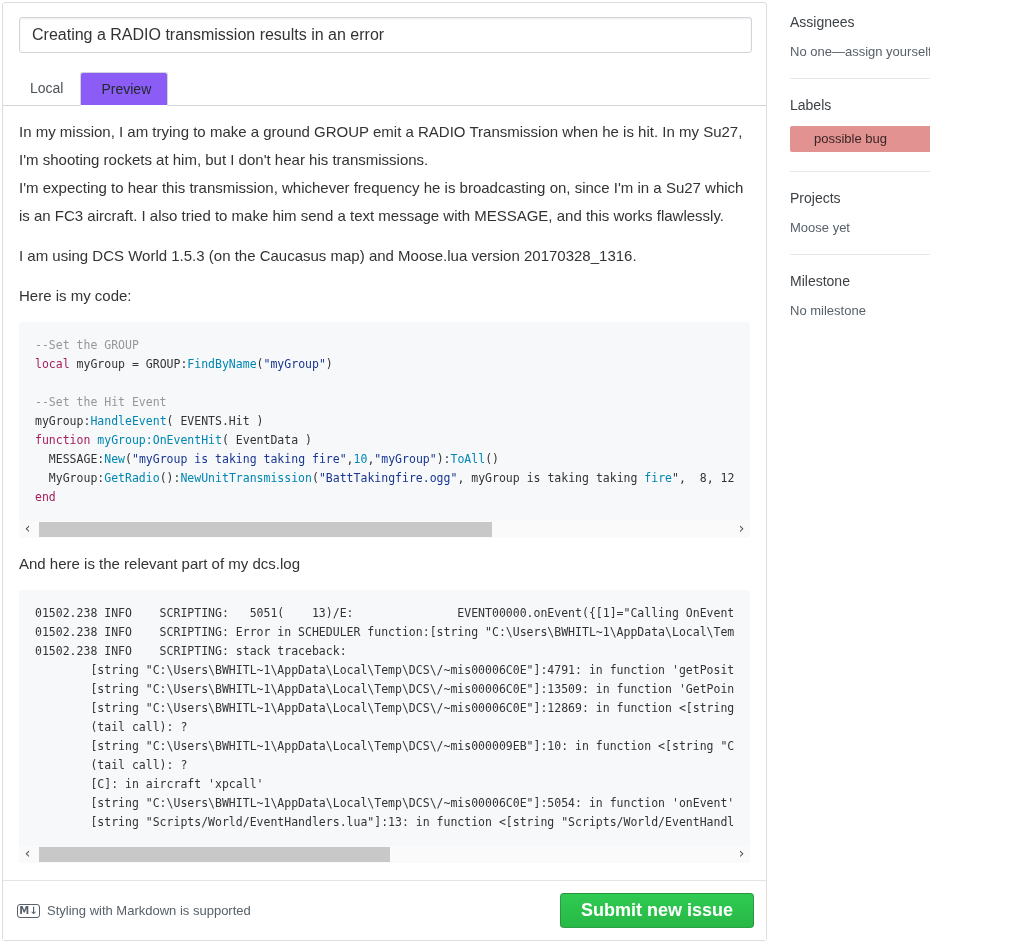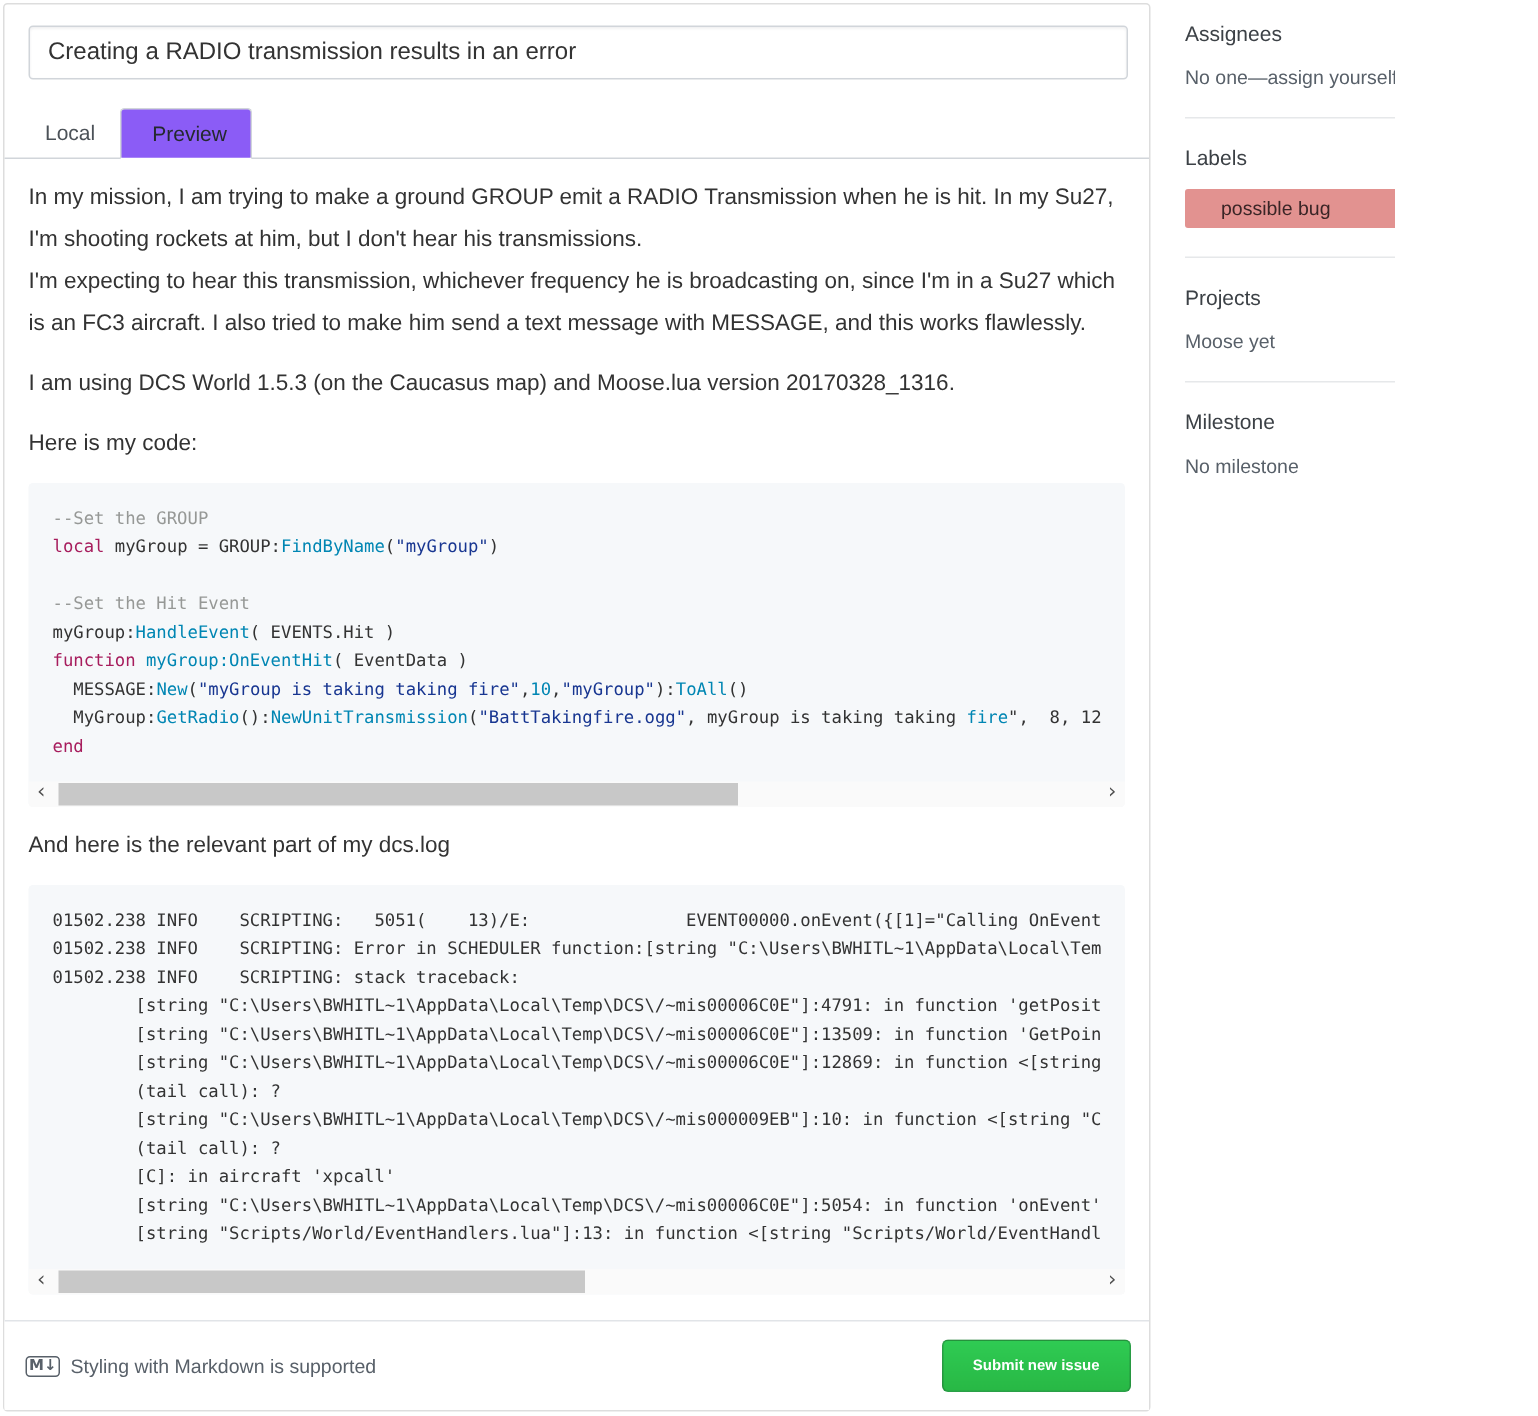--- a/index.html
+++ b/index.html
@@ -79,21 +79,21 @@
     display: inline-flex; align-items: center; justify-content: center;
     width: 23px; height: 14px; margin-right: 7px;
     border: 1px solid #586069; border-radius: 3px;
     font-size: 10px; font-weight: bold; color: #586069; letter-spacing: 0;
     font-family: "DejaVu Sans", sans-serif;
   }
   .submit-btn {
     height: 35px; padding: 0 20px;
     background: linear-gradient(#2fcb53, #28b845);
     border: 1px solid rgba(27,31,35,0.25); border-radius: 4px;
-    color: #fff; font-size: 10px; font-weight: bold; cursor: pointer;
+    color: #fff; font-size: 18px; font-weight: bold; cursor: pointer;
     font-family: "Liberation Sans", sans-serif;
   }
 
   
   .sidebar { position: absolute; left: 790px; top: 14px; width: 218px; }
   .sb-head { display: flex; justify-content: space-between; align-items: center; }
   .sb-title { font-size: 14px; color: #3c4146; text-align: right; }
   .gear-icon { font-size: 17px; color: #c0c5ca; cursor: pointer; line-height: 16px; }
   .sb-body { margin-top: 14px; font-size: 13px; color: #586069; }
   .sb-body .link { color: #586069; cursor: pointer; }

